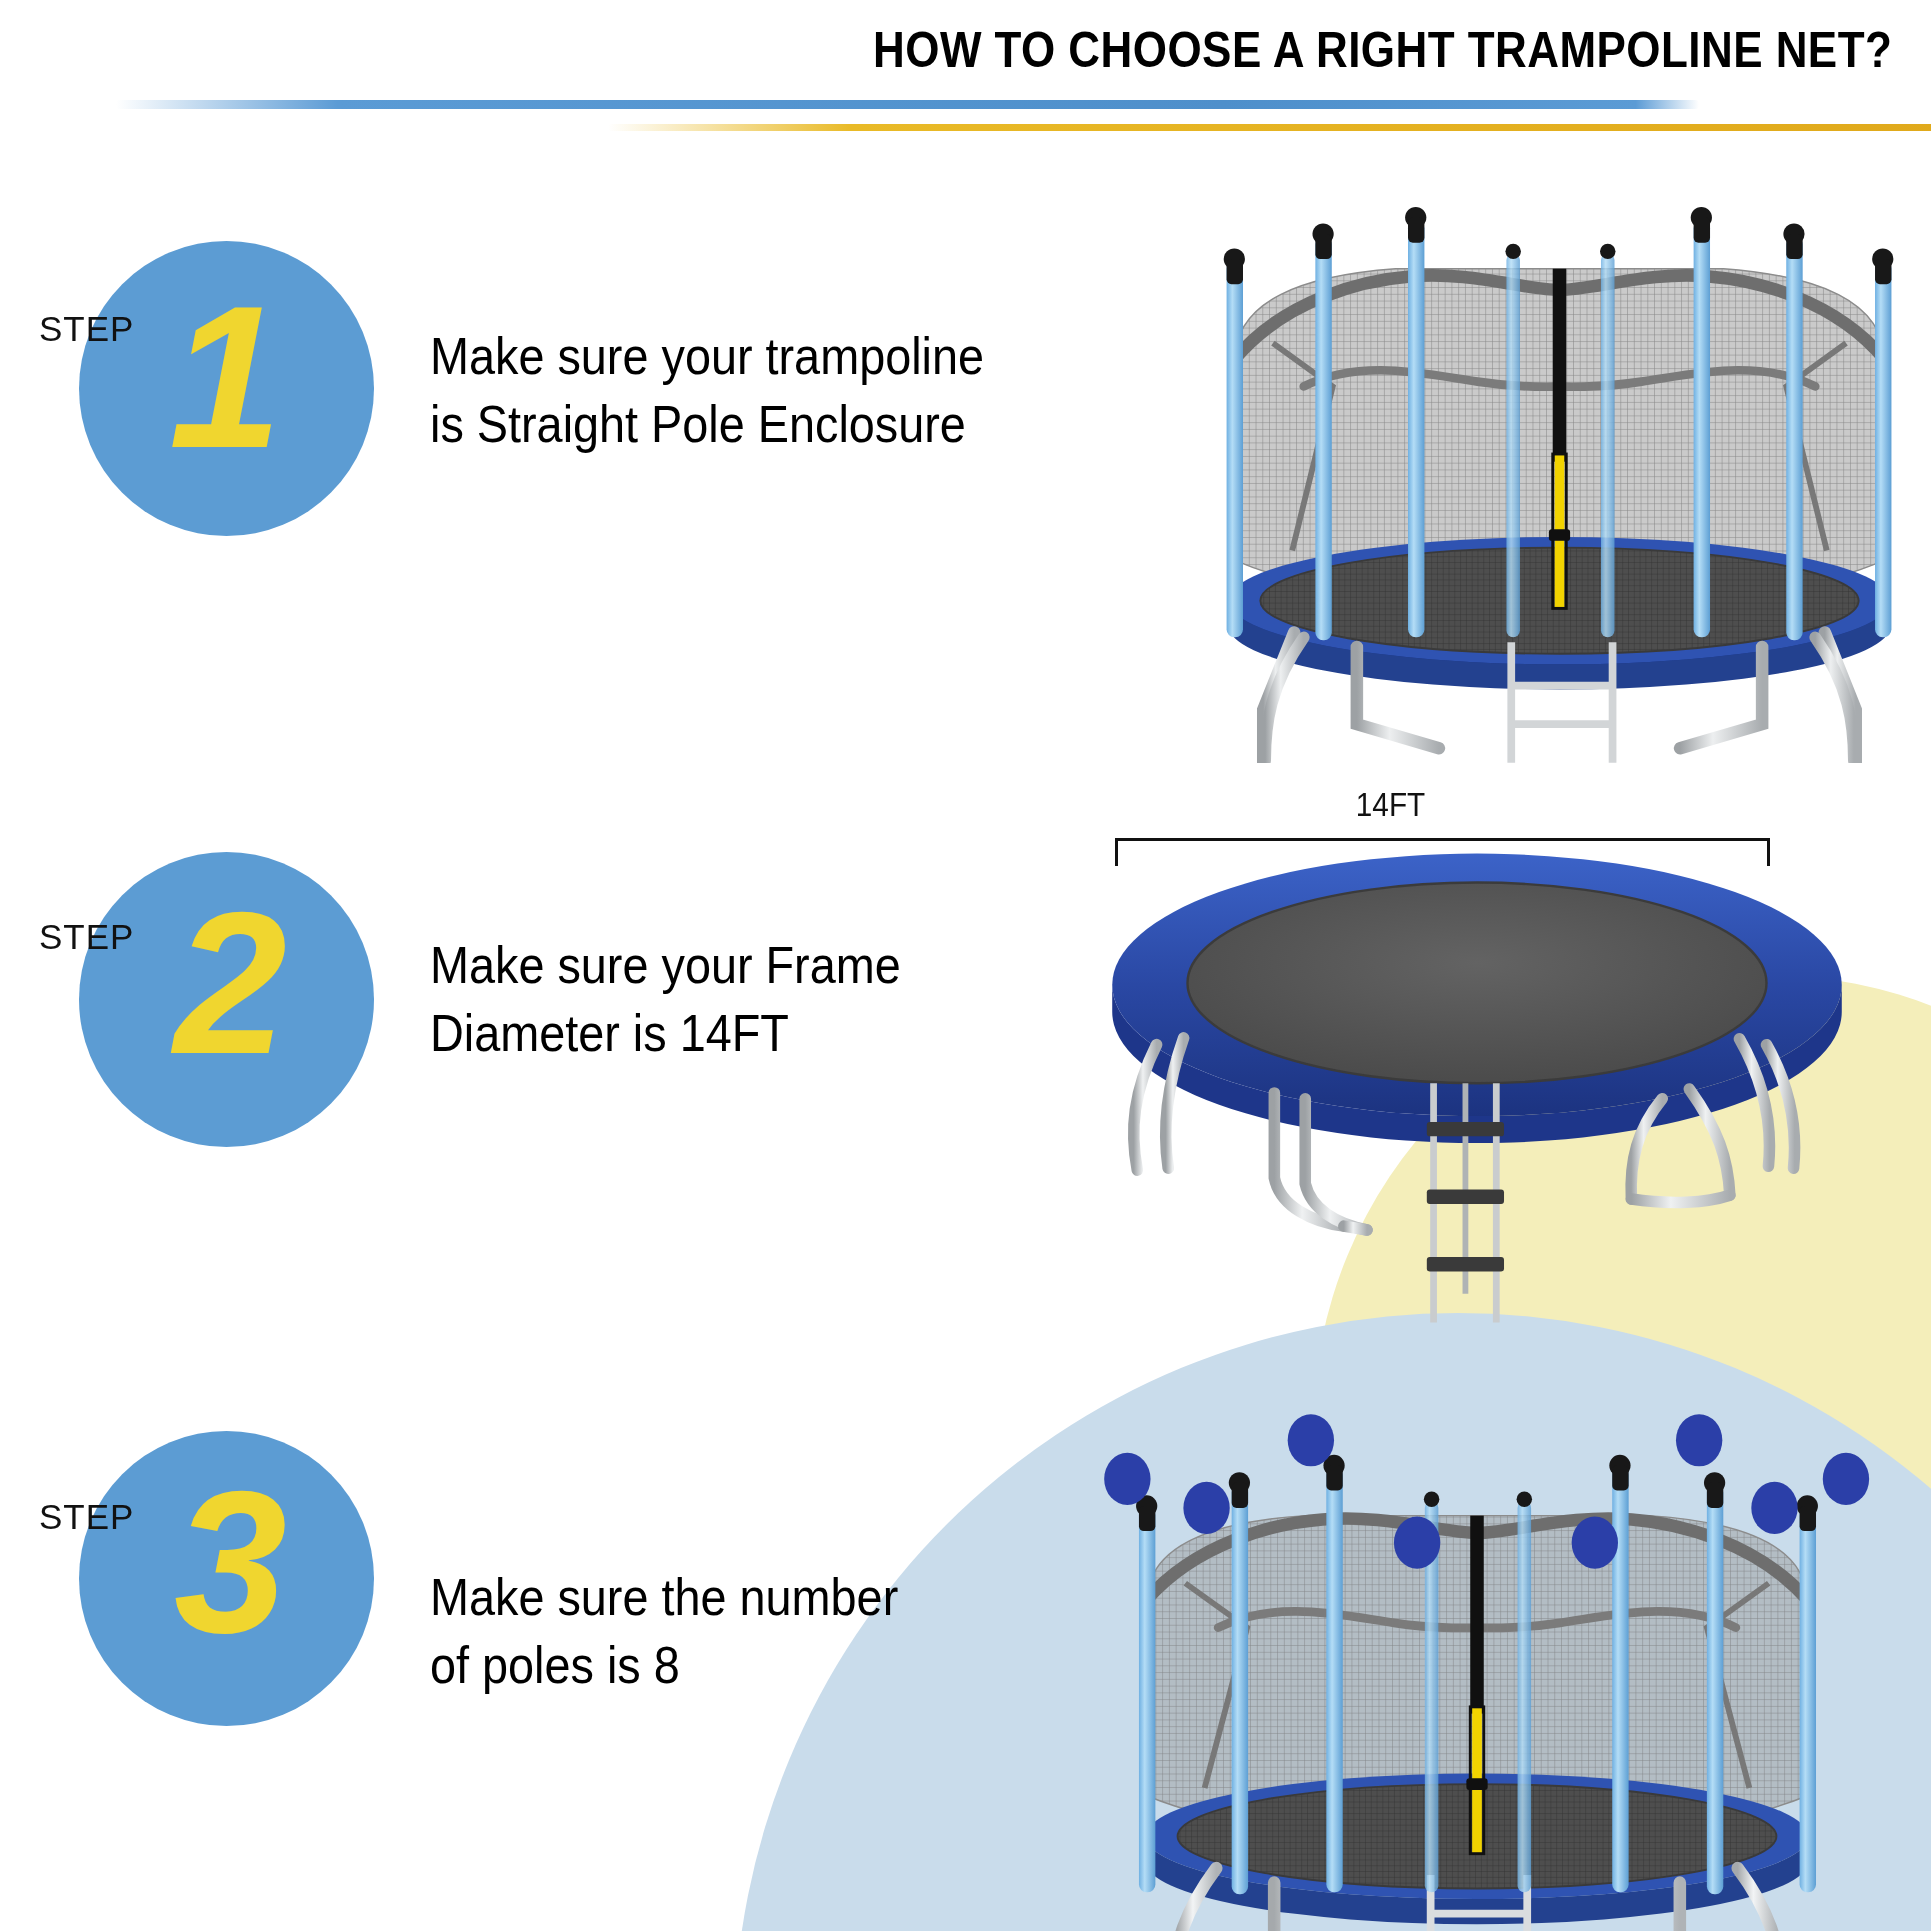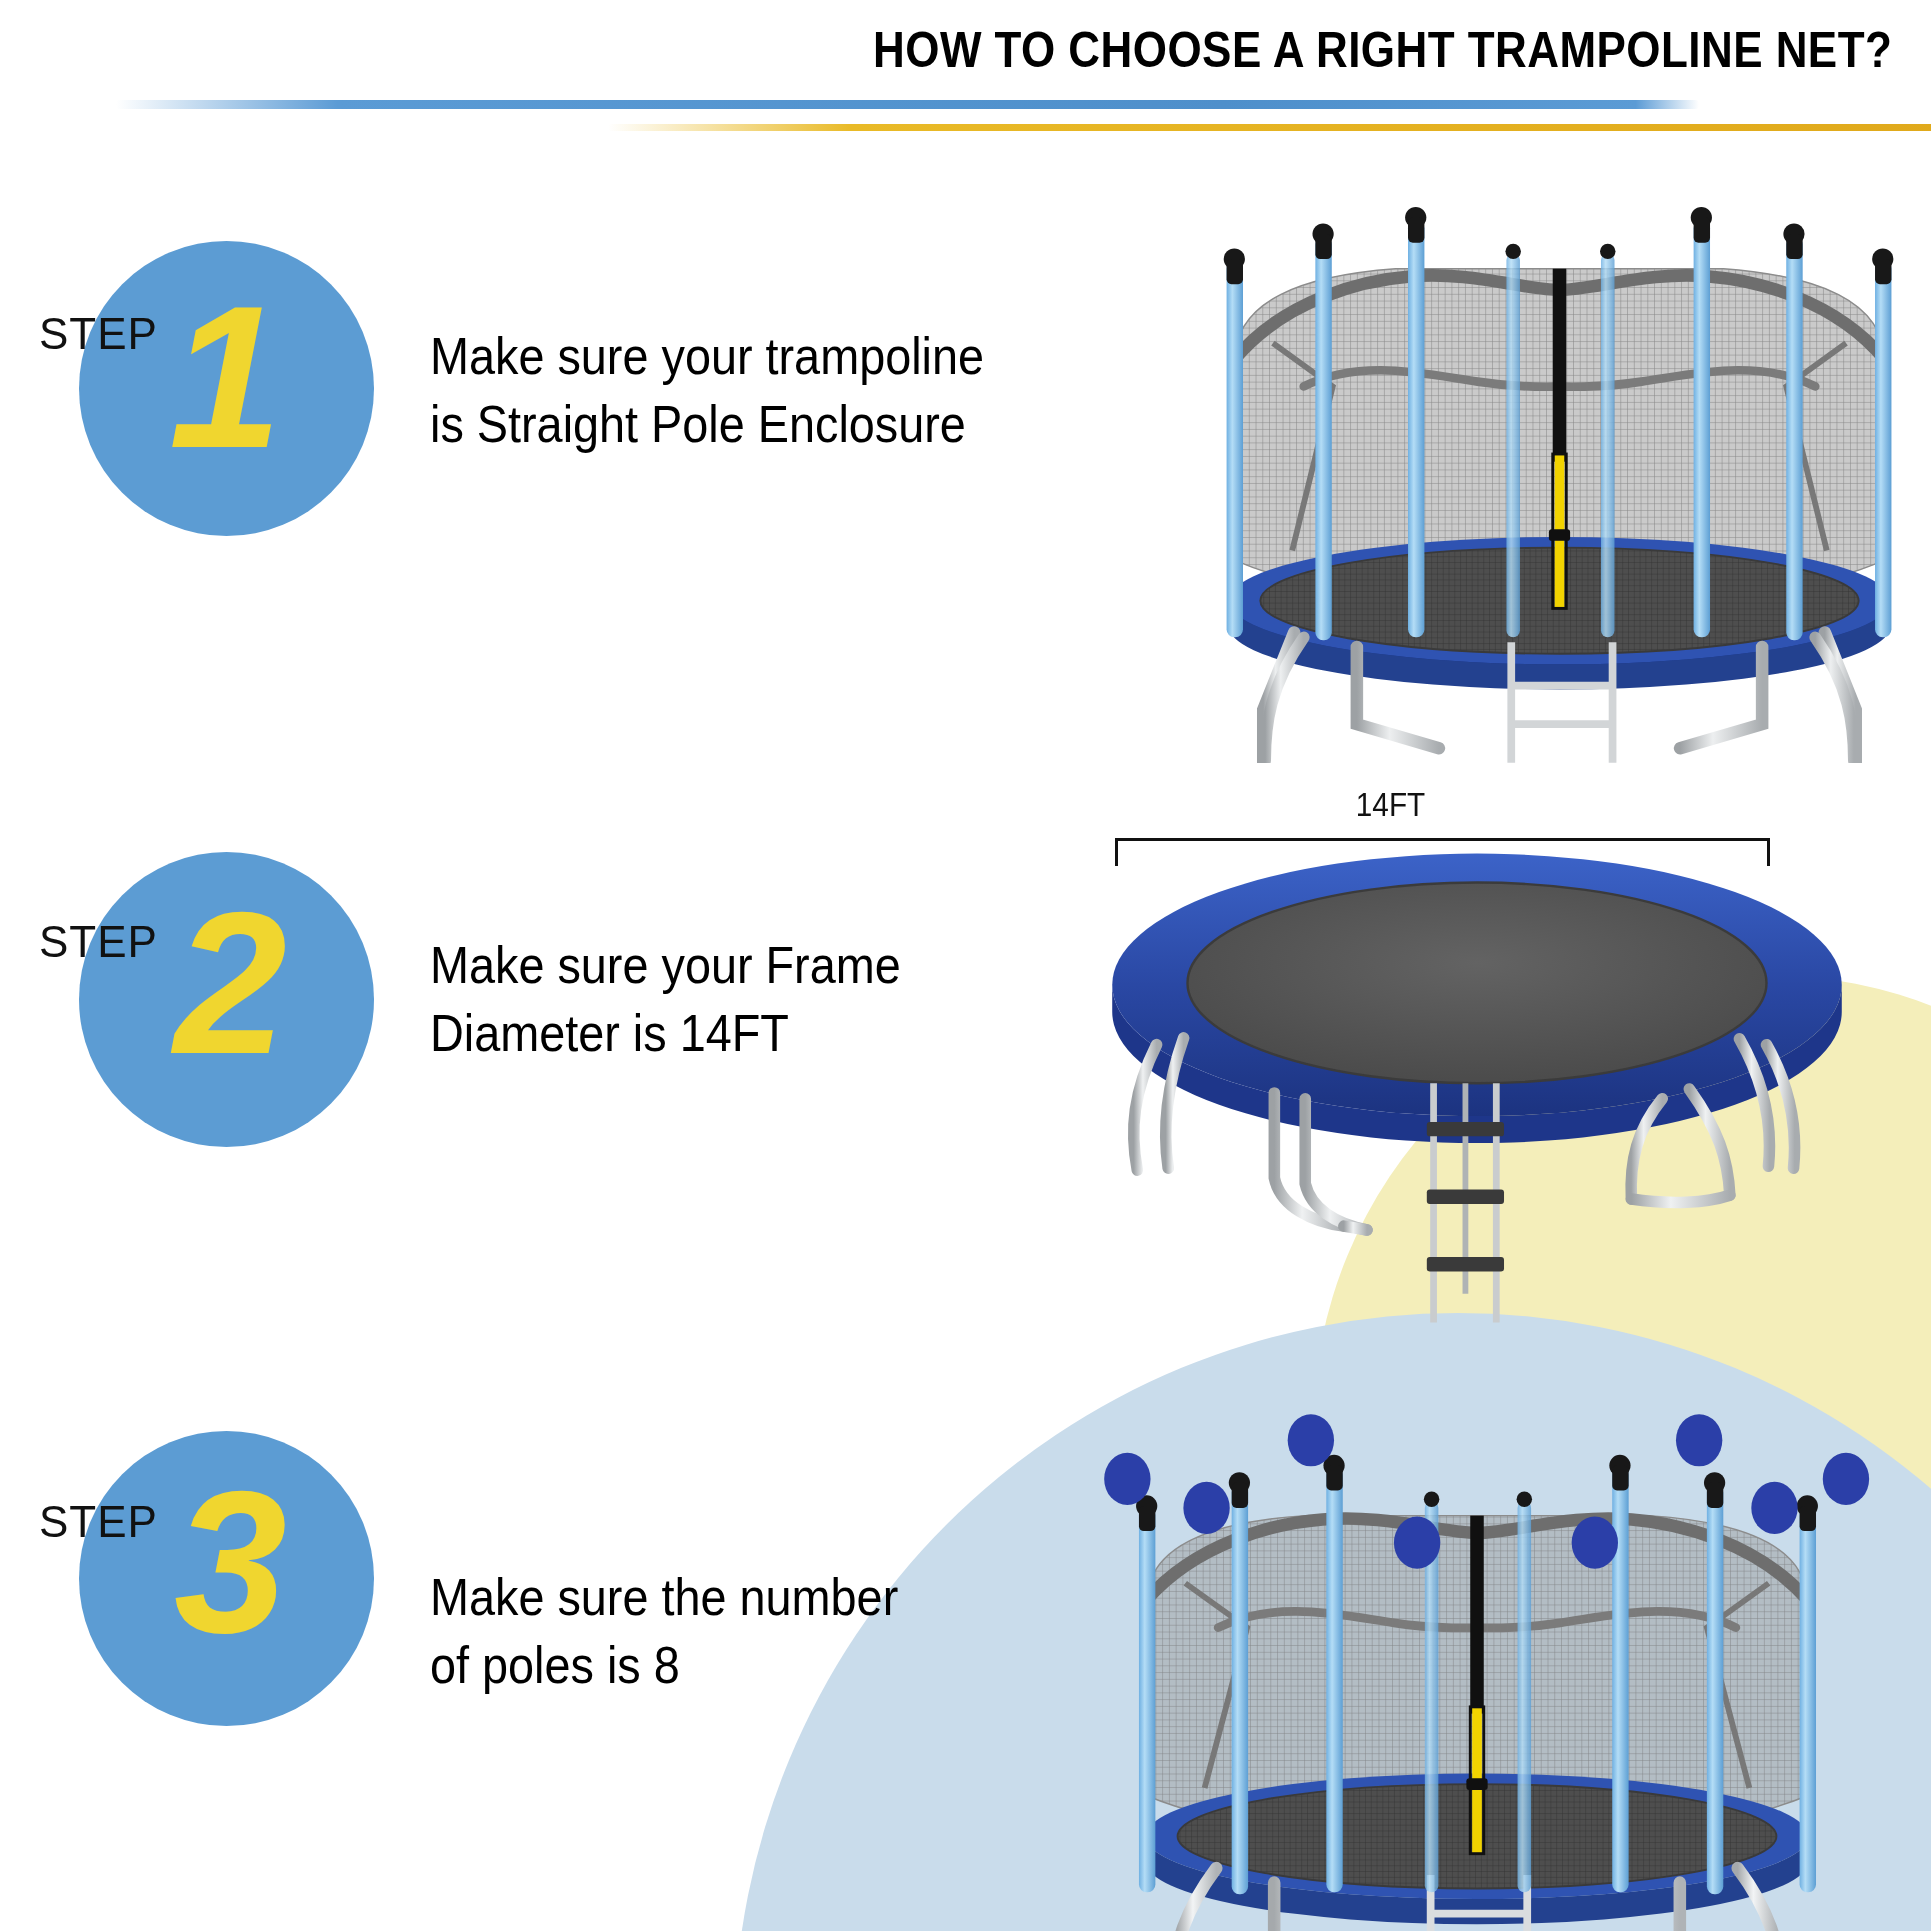--- a/index.html
+++ b/index.html
@@ -41,21 +41,21 @@
   #step-row-1{top:193px;height:599px;}
   #step-row-2{top:811px;height:541px;}
   #step-row-3{top:1371px;height:560px;}
 
   .step-badge{position:absolute;}
   .step-circle{
     position:absolute;width:295px;height:295px;border-radius:50%;
     background:#5C9CD3;
   }
   .step-word{
-    position:absolute;font-size:44px;color:#111;letter-spacing:1px;
+    position:absolute;font-size:35px;color:#111;letter-spacing:1px;
     z-index:3;
   }
   .step-num{
     position:absolute;z-index:2;
     color:#F0D62F;font-weight:bold;font-size:203px;line-height:1;
     font-style:italic;
   }
 
   .step-text{
     position:absolute;color:#000;

